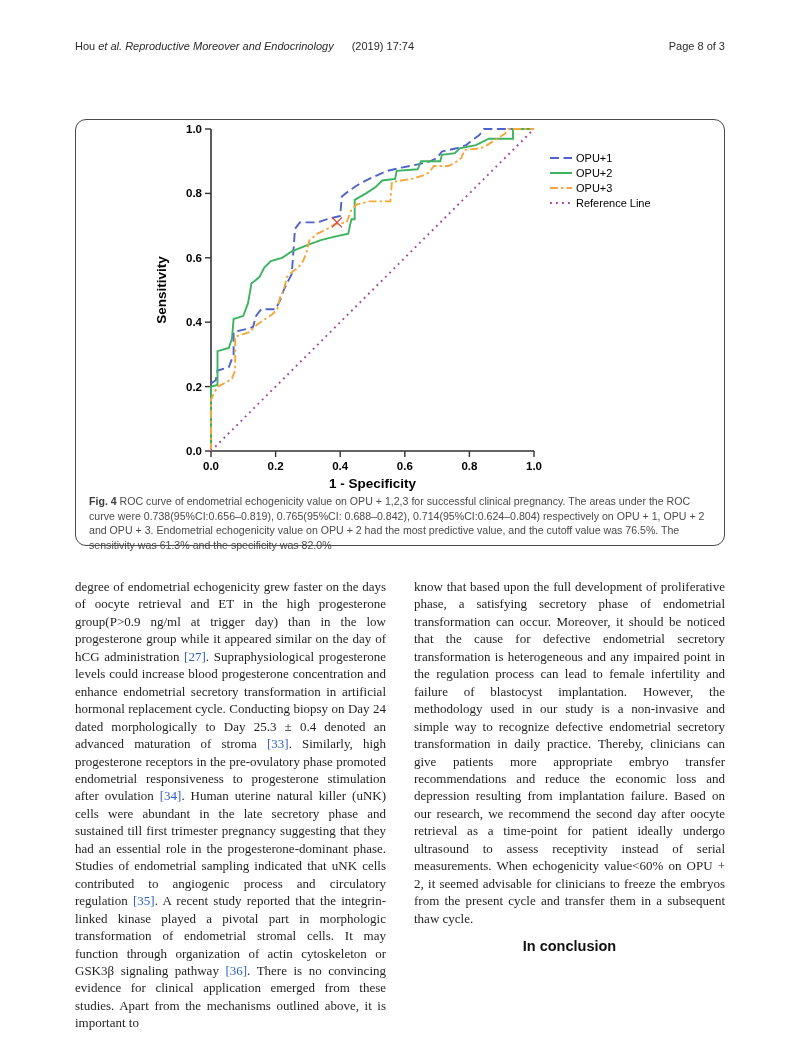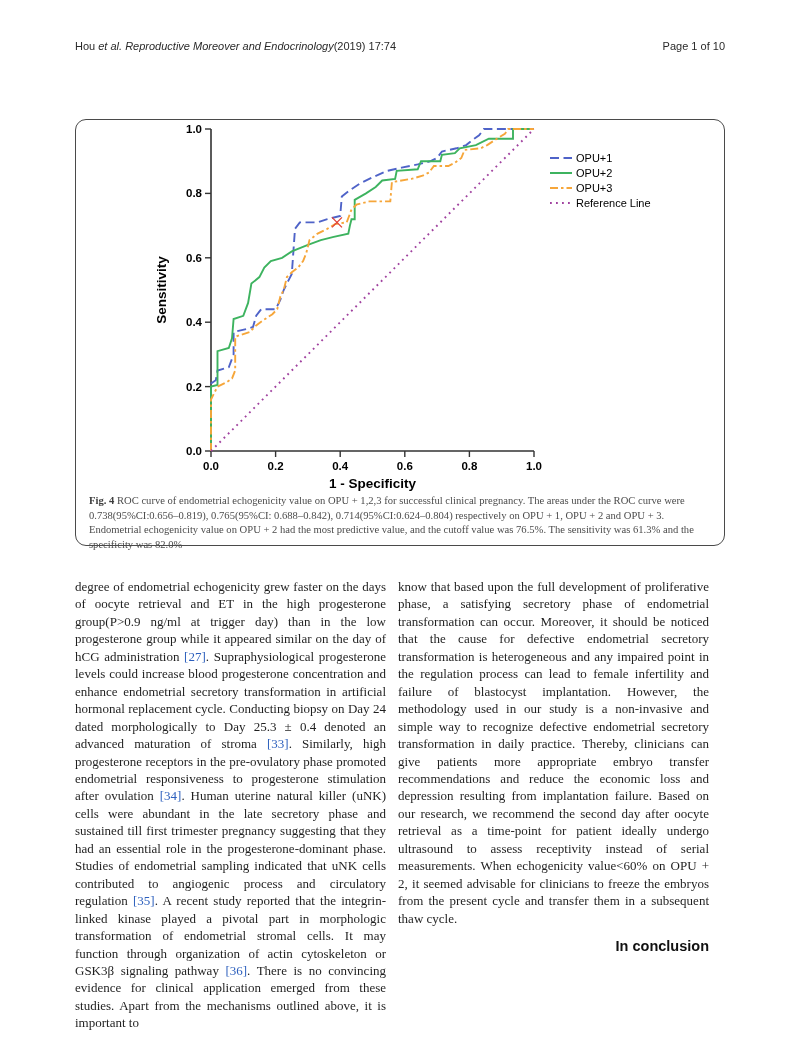--- a/index.html
+++ b/index.html
@@ -8,59 +8,59 @@
     margin:0 auto; overflow:hidden;
     font-family:"Liberation Sans", sans-serif;
   }
   
   .runhead{
     position:absolute; left:75px; top:40px; width:650px;
     display:flex; justify-content:space-between;
     font-size:11px; color:#2a2a2a;
   }
   .runhead .it{font-style:italic;}
-  .runhead .cite-no{font-style:normal;}
+  .runhead .cite-no{margin-left:18px; font-style:normal;}
   
   .figure-panel{
     position:absolute; left:75px; top:119px; width:650px; height:427px;
     border:1.4px solid #4a4a4a; border-radius:11px; box-sizing:border-box;
     background:#fff;
   }
   .figure-panel svg{display:block;}
   .fig-caption{
     padding:2px 13px 0 13px;
     font-size:10.6px; line-height:14.6px; color:#4b4b4b;
-    font-family:Liberation Serif, serif;
+    font-family:Liberation Sans, sans-serif;
   }
   .fig-caption b{color:#3d3d3d;}
   
   .col{
     position:absolute; top:578px; width:311px;
     font-family:"Liberation Serif", serif;
     font-size:13px; line-height:17.45px; color:#1f1f1f;
     text-align:justify;
   }
   .col p{margin:0;}
   .col-left{left:75px;}
-  .col-right{left:398px;}
+  .col-right{left:414px;}
   .cite{color:#2c5fbd;}
   .concl-head{
     font-family:"Liberation Sans", sans-serif;
     font-weight:bold; font-size:14.5px; color:#111;
-    margin:11px 0 5px 0; text-align:right;
+    margin:11px 0 5px 0; text-align:center;
   }
 </style>
 </head>
 <body>
 
 <div class="page">
 
   <div class="runhead">
     <span><span>Hou </span><span class="it">et al. Reproductive Moreover and Endocrinology</span><span class="cite-no">(2019) 17:74</span></span>
-    <span>Page 1 of 10</span>
+    <span>Page 8 of 3</span>
   </div>
 
   <div class="figure-panel">
     <svg id="roc-chart" width="647" height="372" viewBox="0 0 647 372">
         <path d="M135,9 L135,331 L458,331" stroke="#333333" stroke-width="1.6" fill="none"></path>
         <line x1="129" y1="331" x2="135" y2="331" stroke="#333333" stroke-width="1.4"></line>
         <text x="126" y="335" font-family="&quot;Liberation Sans&quot;, sans-serif" fill="#000" text-anchor="end" font-size="11.5" font-weight="700">0.0</text>
         <line x1="129" y1="266.6" x2="135" y2="266.6" stroke="#333333" stroke-width="1.4"></line>
         <text x="126" y="270.6" font-family="&quot;Liberation Sans&quot;, sans-serif" fill="#000" text-anchor="end" font-size="11.5" font-weight="700">0.2</text>
         <line x1="129" y1="202.2" x2="135" y2="202.2" stroke="#333333" stroke-width="1.4"></line>

